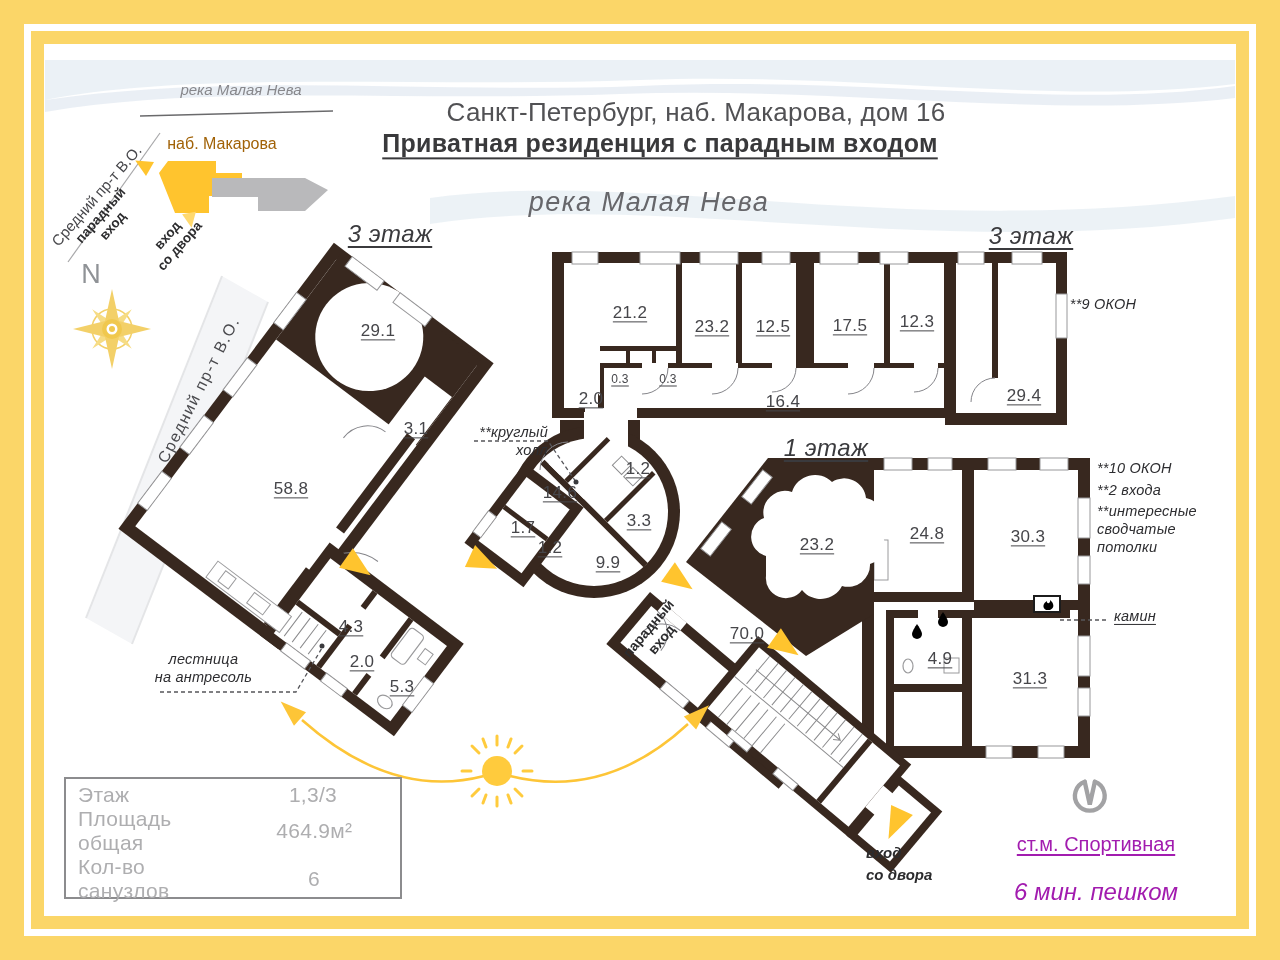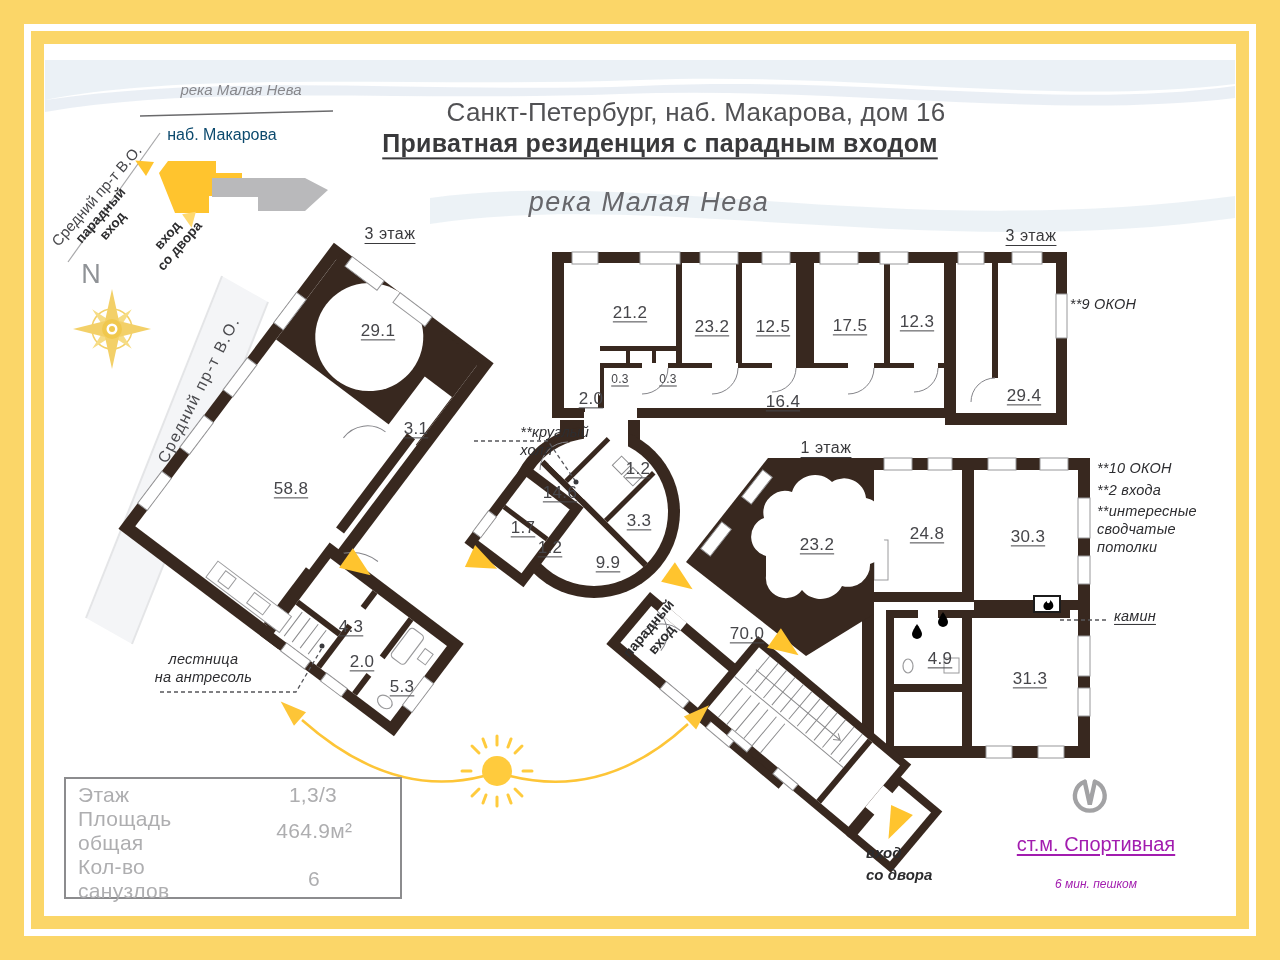--- a/index.html
+++ b/index.html
@@ -4,40 +4,40 @@
 <style>
   html,body{margin:0;padding:0;}
   body{width:1280px;height:960px;position:relative;background:#ffffff;
        font-family:"Liberation Sans",sans-serif;overflow:hidden;}
   #canvas{position:absolute;inset:0;width:1280px;height:960px;}
   svg.layer{position:absolute;left:0;top:0;z-index:1;}
   .lbl{position:absolute;z-index:3;white-space:pre-line;line-height:1.25;}
   .ctr{transform:translate(-50%,-50%);text-align:center;}
   .area{font-size:17px;color:#46464a;text-decoration:underline;text-underline-offset:3px;letter-spacing:.3px;}
   .area.sm{font-size:12px;}
-  .ftitle{font-size:16px;color:#3a3a3d;text-decoration:underline;text-underline-offset:4px;letter-spacing:.5px;}
+  .ftitle{font-size:24px;color:#3a3a3d;text-decoration:underline;text-underline-offset:4px;letter-spacing:.5px;font-style:italic;}
   .note{font-style:italic;font-size:14.5px;color:#2d2d30;letter-spacing:.2px;}
   .h1{font-size:26px;color:#58585a;letter-spacing:.4px;}
   .h2{font-size:26px;color:#515154;letter-spacing:.2px;}
   .h3{font-size:25px;font-weight:bold;color:#39393b;text-decoration:underline;text-underline-offset:5px;letter-spacing:.3px;}
   .river-big{font-size:27px;font-style:italic;color:#66666a;letter-spacing:1.5px;}
   .mini{font-size:15px;color:#46464a;}
   .ent{font-size:13.5px;color:#2c2c2e;font-weight:600;line-height:1.2;}
   .frame{position:absolute;inset:0;z-index:6;pointer-events:none;}
   .f1{position:absolute;inset:0;border:24px solid #fbd668;}
   .f2{position:absolute;inset:24px;border:7px solid #ffffff;}
   .f3{position:absolute;inset:31px;border:13px solid #fbd668;}
   .info-box{position:absolute;left:64px;top:777px;width:338px;height:122px;z-index:3;
             border:2.5px solid #8c8c8e;box-sizing:border-box;background:#fff;
             display:flex;flex-direction:column;justify-content:space-around;padding:4px 12px;}
   .info-row{display:flex;align-items:center;font-size:21px;color:#aeaeb0;letter-spacing:.3px;}
   .info-row .v{width:150px;margin-left:auto;text-align:center;}
   .metro-text{font-size:20px;color:#a21caf;}
   .metro-st{text-decoration:underline;text-underline-offset:3px;}
-  .metro-walk{font-style:italic;font-size:12px;}
+  .metro-walk{font-style:italic;font-size:24px;}
   .yardlbl{font-size:15px;font-weight:bold;font-style:italic;color:#2b2b2d;line-height:1.45;}
 </style>
 </head>
 <body>
 
 <div id="canvas">
 
 <svg class="layer" width="1280" height="960" viewBox="0 0 1280 960">
 
   <g>
@@ -294,40 +294,40 @@
     <path d="M31.8,9.4 A24,24 0 1 0 48.2,9.4"></path>
     <path d="M31.8,9.4 L40,46 L48.2,9.4"></path>
   </g>
 </svg>
 
 <div class="lbl ctr h2" style="left:660px;top:112px;margin-left:36px;">Санкт-Петербург, наб. Макарова, дом 16</div>
 <div class="lbl ctr h3" style="left:660px;top:144px;">Приватная резиденция с парадным входом</div>
 <div class="lbl ctr river-big" style="left:649px;top:203px;">река Малая Нева</div>
 
 <div class="lbl ctr" style="left:241px;top:90px;font-size:15px;font-style:italic;color:#88888c;">река Малая Нева</div>
-<div class="lbl ctr" style="left:222px;top:135px;font-size:16px;color:#0c4a6e;">наб. Макарова</div>
+<div class="lbl ctr" style="left:222px;top:144px;font-size:16px;color:#a16207;">наб. Макарова</div>
 <div class="lbl ctr mini" style="left:97px;top:196px;transform:translate(-50%,-50%) rotate(-49deg);">Средний пр-т В.О.</div>
 <div class="lbl ctr ent" style="left:107px;top:221px;transform:translate(-50%,-50%) rotate(-49deg);">парадный
 вход</div>
 <div class="lbl ctr ent" style="left:174px;top:241px;transform:translate(-50%,-50%) rotate(-49deg);">вход
 со двора</div>
 <div class="lbl ctr" style="left:91px;top:275px;font-size:27px;color:#8f9296;">N</div>
 <div class="lbl ctr" style="left:199px;top:390px;font-size:16px;color:#4a4a4e;letter-spacing:1.5px;transform:translate(-50%,-50%) rotate(-63deg);">Средний пр-т В.О.</div>
 
 <div class="lbl ctr ftitle" style="left:390px;top:234px;">3 этаж</div>
 <div class="lbl ctr area" style="left:378px;top:331px;">29.1</div>
 <div class="lbl ctr area" style="left:416px;top:429px;">3.1</div>
 <div class="lbl ctr area" style="left:291px;top:489px;">58.8</div>
 <div class="lbl ctr area" style="left:351px;top:627px;">4.3</div>
 <div class="lbl ctr area" style="left:362px;top:662px;">2.0</div>
 <div class="lbl ctr area" style="left:402px;top:687px;">5.3</div>
 <div class="lbl note" style="left:252px;top:668px;transform:translate(-100%,-50%);text-align:center;">лестница
 на антресоль</div>
 
-<div class="lbl note" style="left:548px;top:441px;transform:translate(-100%,-50%);margin-left:41px;">**круглый
+<div class="lbl note" style="left:548px;top:441px;transform:translate(-100%,-50%);text-align:right;">**круглый
 холл</div>
 <div class="lbl ctr area" style="left:560px;top:493px;text-align:right;">14.6</div>
 <div class="lbl ctr area" style="left:523px;top:528px;">1.7</div>
 <div class="lbl ctr area" style="left:550px;top:548px;">1.2</div>
 <div class="lbl ctr area" style="left:638px;top:469px;">1.2</div>
 <div class="lbl ctr area" style="left:639px;top:521px;">3.3</div>
 <div class="lbl ctr area" style="left:608px;top:563px;">9.9</div>
 
 <div class="lbl ctr ftitle" style="left:1031px;top:236px;">3 этаж</div>
 <div class="lbl ctr note" style="left:1103px;top:259px;margin-top:45px;">**9 ОКОН</div>

